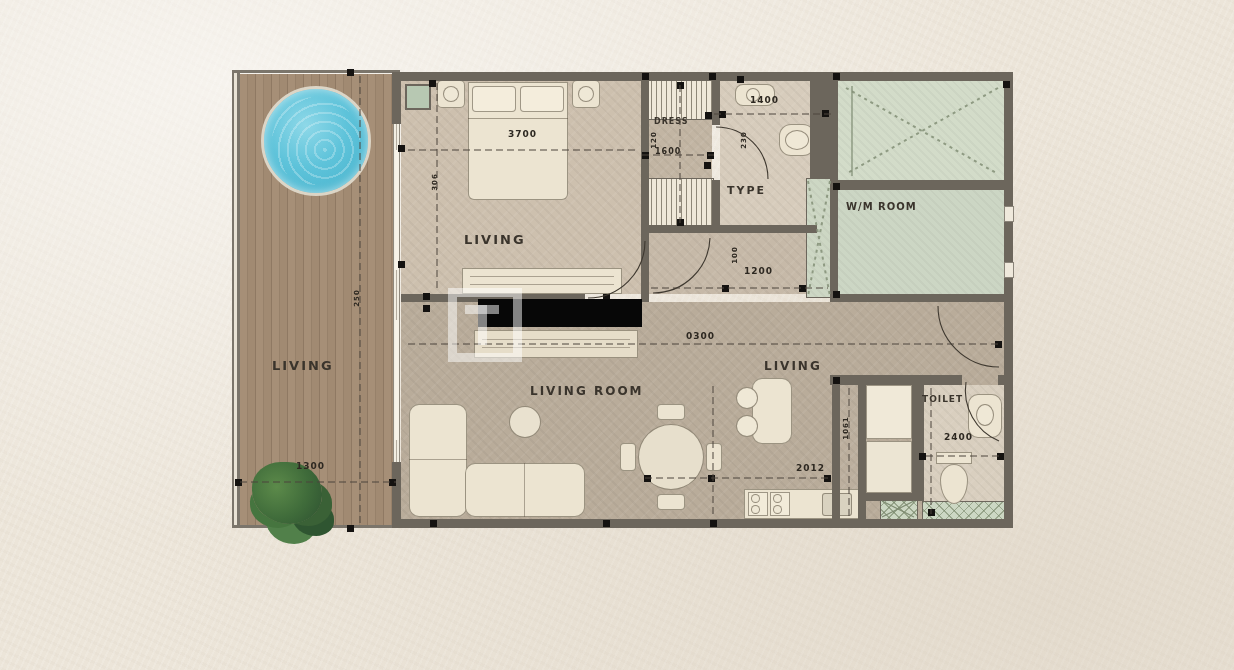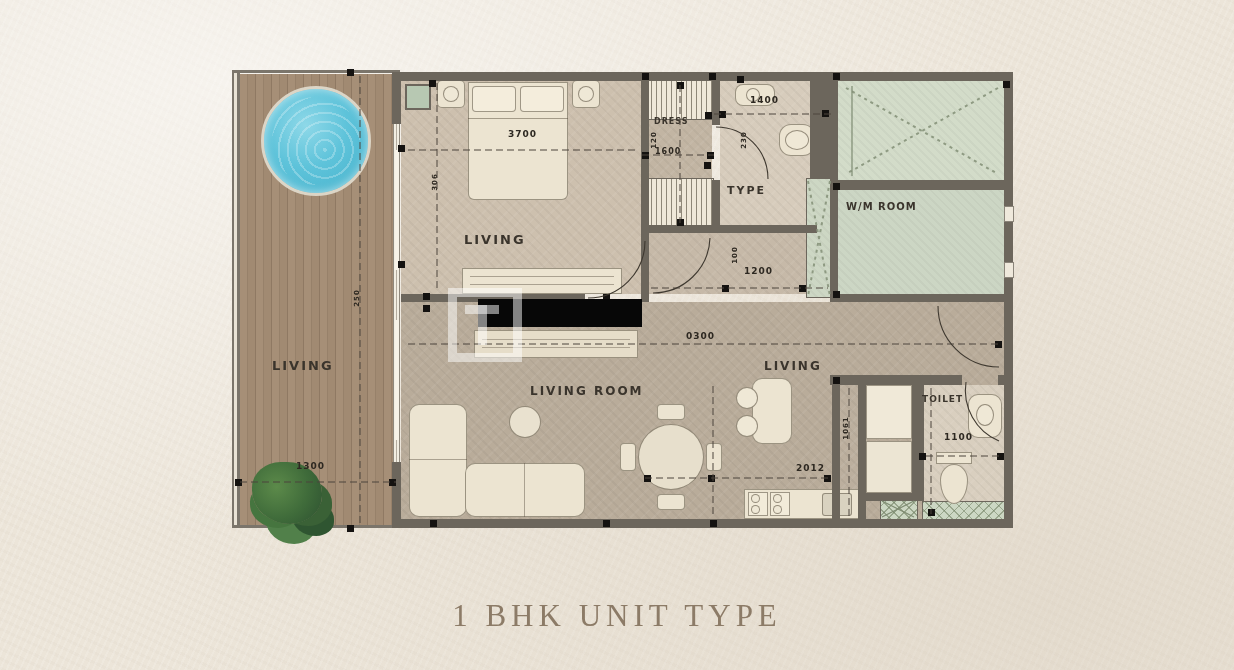--- a/index.html
+++ b/index.html
@@ -215,29 +215,28 @@
   <div class="rlabel" style="left:846px;top:201px;font-size:10px;letter-spacing:1px;">W/M ROOM</div>
   <div class="rlabel" style="left:922px;top:394px;font-size:9px;letter-spacing:1px;">TOILET</div>
 
   <div class="dim" style="left:508px;top:129px;">3700</div>
   <div class="dim" style="left:655px;top:147px;font-size:8px;">1600</div>
   <div class="dim" style="left:750px;top:95px;">1400</div>
   <div class="dim" style="left:744px;top:266px;">1200</div>
   <div class="dim" style="left:686px;top:331px;">0300</div>
   <div class="dim" style="left:296px;top:461px;">1300</div>
   <div class="dim" style="left:796px;top:463px;">2012</div>
-  <div class="dim" style="left:944px;top:432px;">1100</div>
+  <div class="dim" style="left:944px;top:432px;">2400</div>
   <div class="dim rot" style="left:426px;top:178px;">306</div>
   <div class="dim rot" style="left:348px;top:294px;">250</div>
   <div class="dim rot" style="left:645px;top:136px;">120</div>
   <div class="dim rot" style="left:735px;top:136px;">230</div>
   <div class="dim rot" style="left:726px;top:251px;">100</div>
   <div class="dim rot" style="left:834px;top:424px;">1061</div>
 
-  <div class="title">1 BHK UNIT TYPE</div>
 
   <div id="markers">
       <div class="mk" style="left: 347px; top: 69px;"></div>
       <div class="mk" style="left: 429px; top: 80px;"></div>
       <div class="mk" style="left: 398px; top: 145px;"></div>
       <div class="mk" style="left: 398px; top: 261px;"></div>
       <div class="mk" style="left: 423px; top: 293px;"></div>
       <div class="mk" style="left: 423px; top: 305px;"></div>
       <div class="mk" style="left: 603px; top: 294px;"></div>
       <div class="mk" style="left: 642px; top: 73px;"></div>

